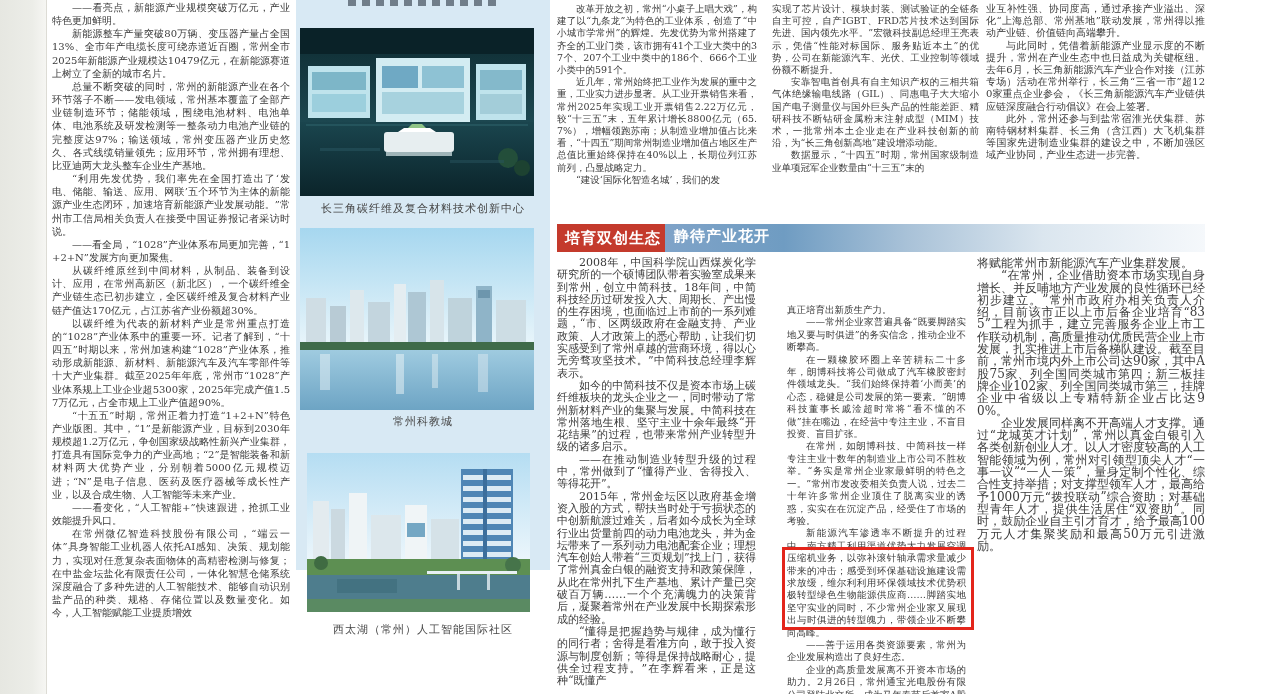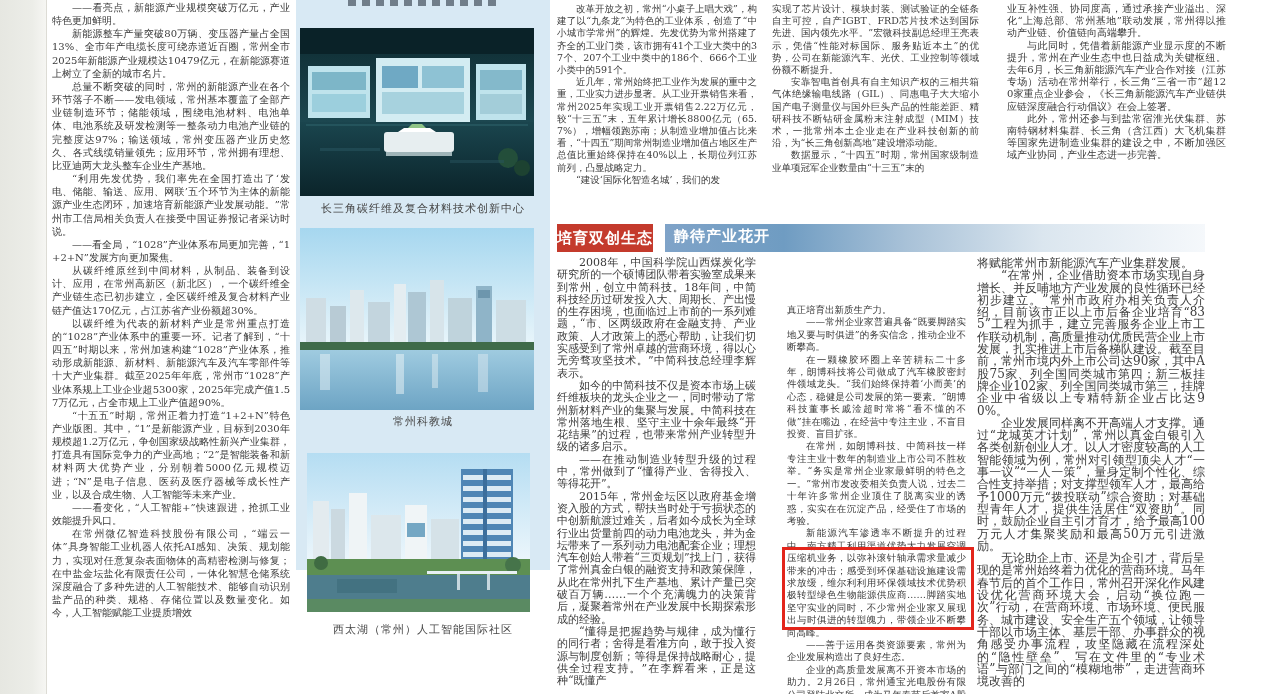--- a/index.html
+++ b/index.html
@@ -8,28 +8,28 @@
   .page{position:absolute;inset:0;background:#ffffff;}
   .edge{position:absolute;left:0;top:0;width:46px;height:694px;
         background:linear-gradient(90deg,#e6e7e1,#ecede8 70%,#f6f6f3);border-right:1px solid #dddcd5;}
   
   .col{position:absolute;overflow:hidden;color:#3a3a3a;text-align:justify;word-break:break-all;}
   .col p{margin:0;text-indent:2em;}
   .col.cont p:first-child{text-indent:0;}
   .left-col{left:52px;top:1px;width:238px;height:692px;font-size:10px;line-height:13.15px;}
   .tr-a{left:557px;top:3px;width:200px;height:204px;font-size:9.5px;line-height:12.2px;}
   .tr-b{left:772px;top:3px;width:207px;height:204px;font-size:9.5px;line-height:12.2px;}
-  .tr-c{left:1007px;top:3px;width:219px;height:204px;font-size:10px;line-height:12.2px;}
+  .tr-c{left:986px;top:3px;width:219px;height:204px;font-size:10px;line-height:12.2px;}
   .br-a{left:557px;top:257px;width:199px;height:437px;font-size:11px;line-height:12.3px;}
   .br-b{left:787px;top:257px;width:179px;height:437px;font-size:9.5px;line-height:12.4px;margin-top:47px;}
   .br-c{left:977px;top:257px;width:228px;height:437px;font-size:12px;line-height:12.3px;}
   
   .sec-header{position:absolute;left:557px;top:224px;width:648px;height:28px;
               font-family:"Liberation Sans","DejaVu Sans",sans-serif;font-weight:bold;}
-  .sec-tag{position:absolute;left:0;top:0;height:28px;line-height:28px;padding:0 0;
+  .sec-tag{position:absolute;left:0;top:0;height:28px;line-height:28px;padding:0 8px;
            background:#c43a2c;color:#ffffff;font-size:15px;letter-spacing:1px;}
   .sec-band{position:absolute;left:108px;top:0;right:0;height:28px;line-height:28px;
             padding-left:9px;color:#ffffff;font-size:15px;letter-spacing:1px;
             background:linear-gradient(90deg,#44719e 0%,#7fa3c8 0%,#6f9cc2 22%,#a9c2d8 45%,#dbe6ef 70%,#f5f8fb 100%);font-family:Liberation Mono, monospace;}
   
   .photo-panel{position:absolute;left:296px;top:0;width:254px;height:570px;background:#d8e9f4;}
   .clip-remnant{position:absolute;left:52px;top:0;width:148px;height:6px;opacity:.75;
                 background:repeating-linear-gradient(90deg,#4e5a66 0 8px,transparent 8px 14px);}
   figure{margin:0;position:absolute;}
   .ph svg{display:block;}
@@ -217,18 +217,17 @@
       <p>在一颗橡胶环圈上辛苦耕耘二十多年，朗博科技将公司做成了汽车橡胶密封件领域龙头。“我们始终保持着‘小而美’的心态，稳健是公司发展的第一要素。”朗博科技董事长戚淦超时常将“看不懂的不做”挂在嘴边，在经营中专注主业，不盲目投资、盲目扩张。</p>
       <p>在常州，如朗博科技、中简科技一样专注主业十数年的制造业上市公司不胜枚举。“务实是常州企业家最鲜明的特色之一。”常州市发改委相关负责人说，过去二十年许多常州企业顶住了脱离实业的诱惑，实实在在沉淀产品，经受住了市场的考验。</p>
       <p>新能源汽车渗透率不断提升的过程中，南方精工利用渠道优势大力发展空调压缩机业务，以弥补滚针轴承需求量减少带来的冲击；感受到环保基础设施建设需求放缓，维尔利利用环保领域技术优势积极转型绿色生物能源供应商……脚踏实地坚守实业的同时，不少常州企业家又展现出与时俱进的转型魄力，带领企业不断攀向高峰。</p>
       <p>——善于运用各类资源要素，常州为企业发展构造出了良好生态。</p>
       <p>企业的高质量发展离不开资本市场的助力。2月26日，常州通宝光电股份有限公司登陆北交所，成为马年春节后首家A股上市公司。此次募集资金将重点投向公司新能源汽车智能LED模组等项目，不仅为企业升级</p>
     </div>
   <div class="col br-c cont">
       <p>将赋能常州市新能源汽车产业集群发展。</p>
       <p>“在常州，企业借助资本市场实现自身增长、并反哺地方产业发展的良性循环已经初步建立。”常州市政府办相关负责人介绍，目前该市正以上市后备企业培育“835”工程为抓手，建立完善服务企业上市工作联动机制，高质量推动优质民营企业上市发展，扎实推进上市后备梯队建设。截至目前，常州市境内外上市公司达90家，其中A股75家、列全国同类城市第四；新三板挂牌企业102家、列全国同类城市第三，挂牌企业中省级以上专精特新企业占比达90%。</p>
       <p>企业发展同样离不开高端人才支撑。通过“龙城英才计划”，常州以真金白银引入各类创新创业人才。以人才密度较高的人工智能领域为例，常州对引领型顶尖人才“一事一议”“一人一策”，量身定制个性化、综合性支持举措；对支撑型领军人才，最高给予1000万元“拨投联动”综合资助；对基础型青年人才，提供生活居住“双资助”。同时，鼓励企业自主引才育才，给予最高100万元人才集聚奖励和最高50万元引进激励。</p>
-      <p>无论助企上市、还是为企引才，背后呈现的是常州始终着力优化的营商环境。马年春节后的首个工作日，常州召开深化作风建设优化营商环境大会，启动“换位跑一次”行动，在营商环境、市场环境、便民服务、城市建设、安全生产五个领域，让领导干部以市场主体、基层干部、办事群众的视角感受办事流程，攻坚隐藏在流程深处的“隐性壁垒”、写在文件里的“专业术语”与部门之间的“模糊地带”，走进营商环境改善的</p>
     </div>
 
   <div class="hl-box"></div>
 
 </div>
 
 </body></html>

